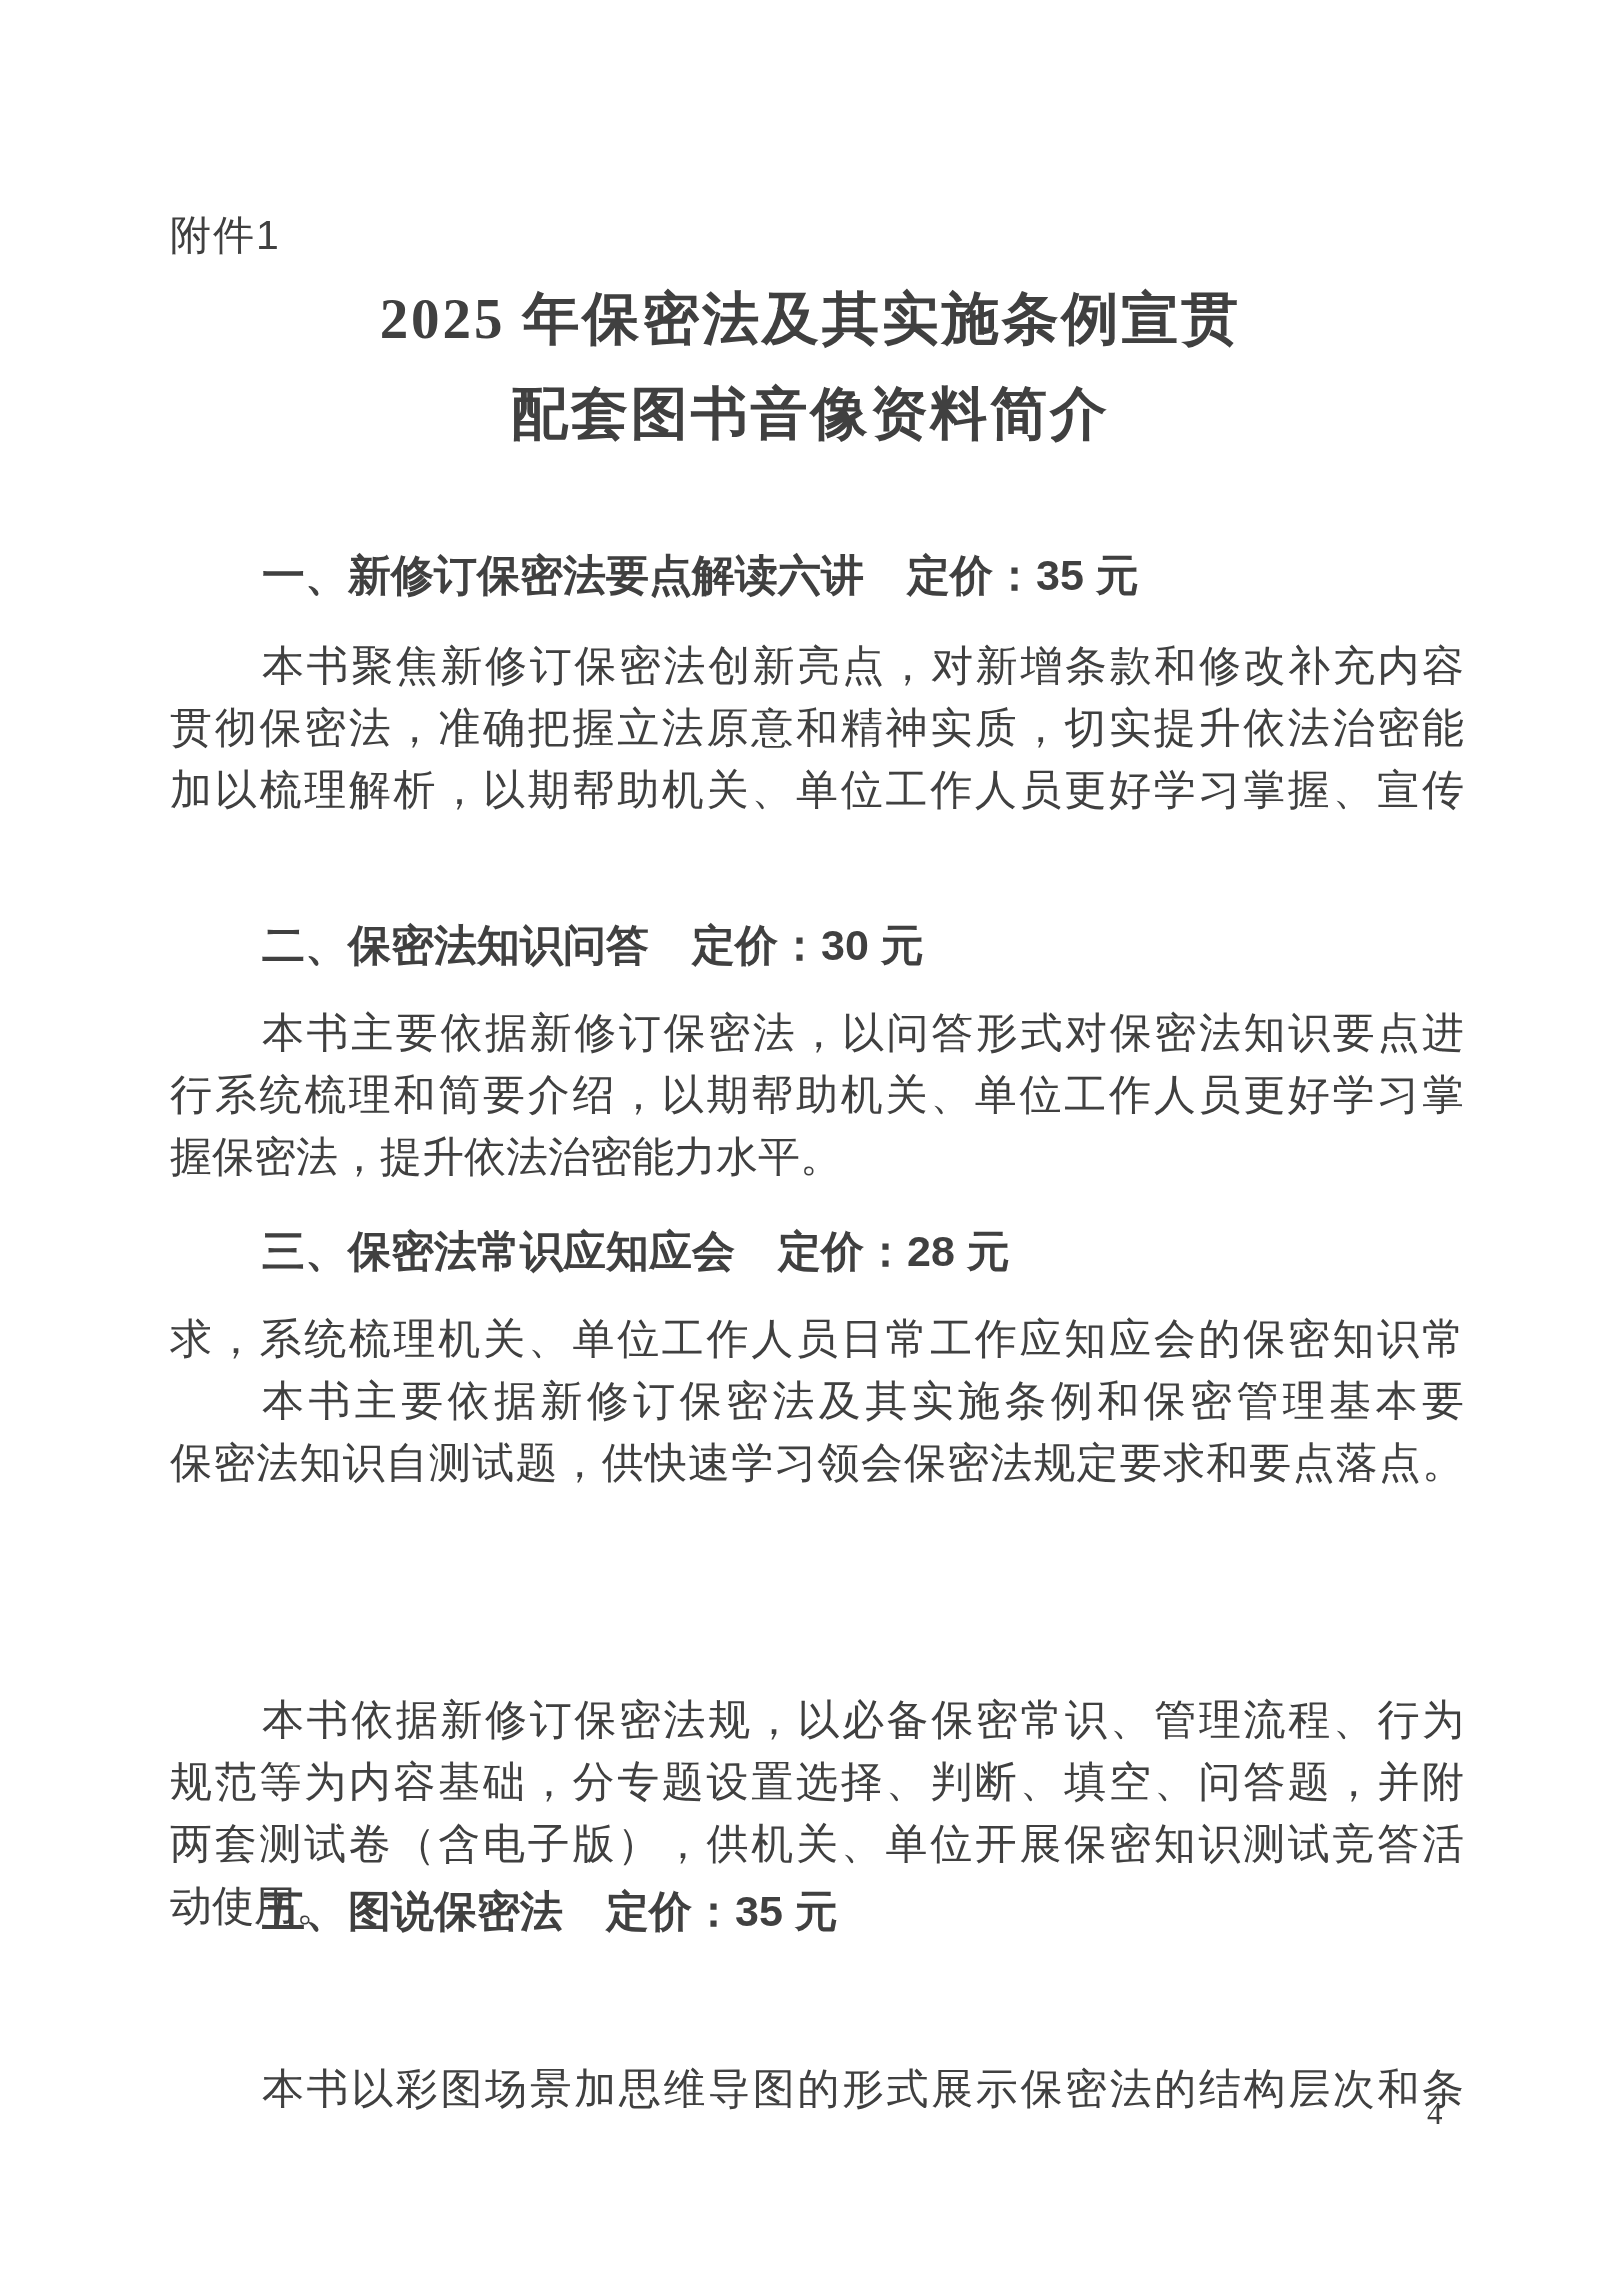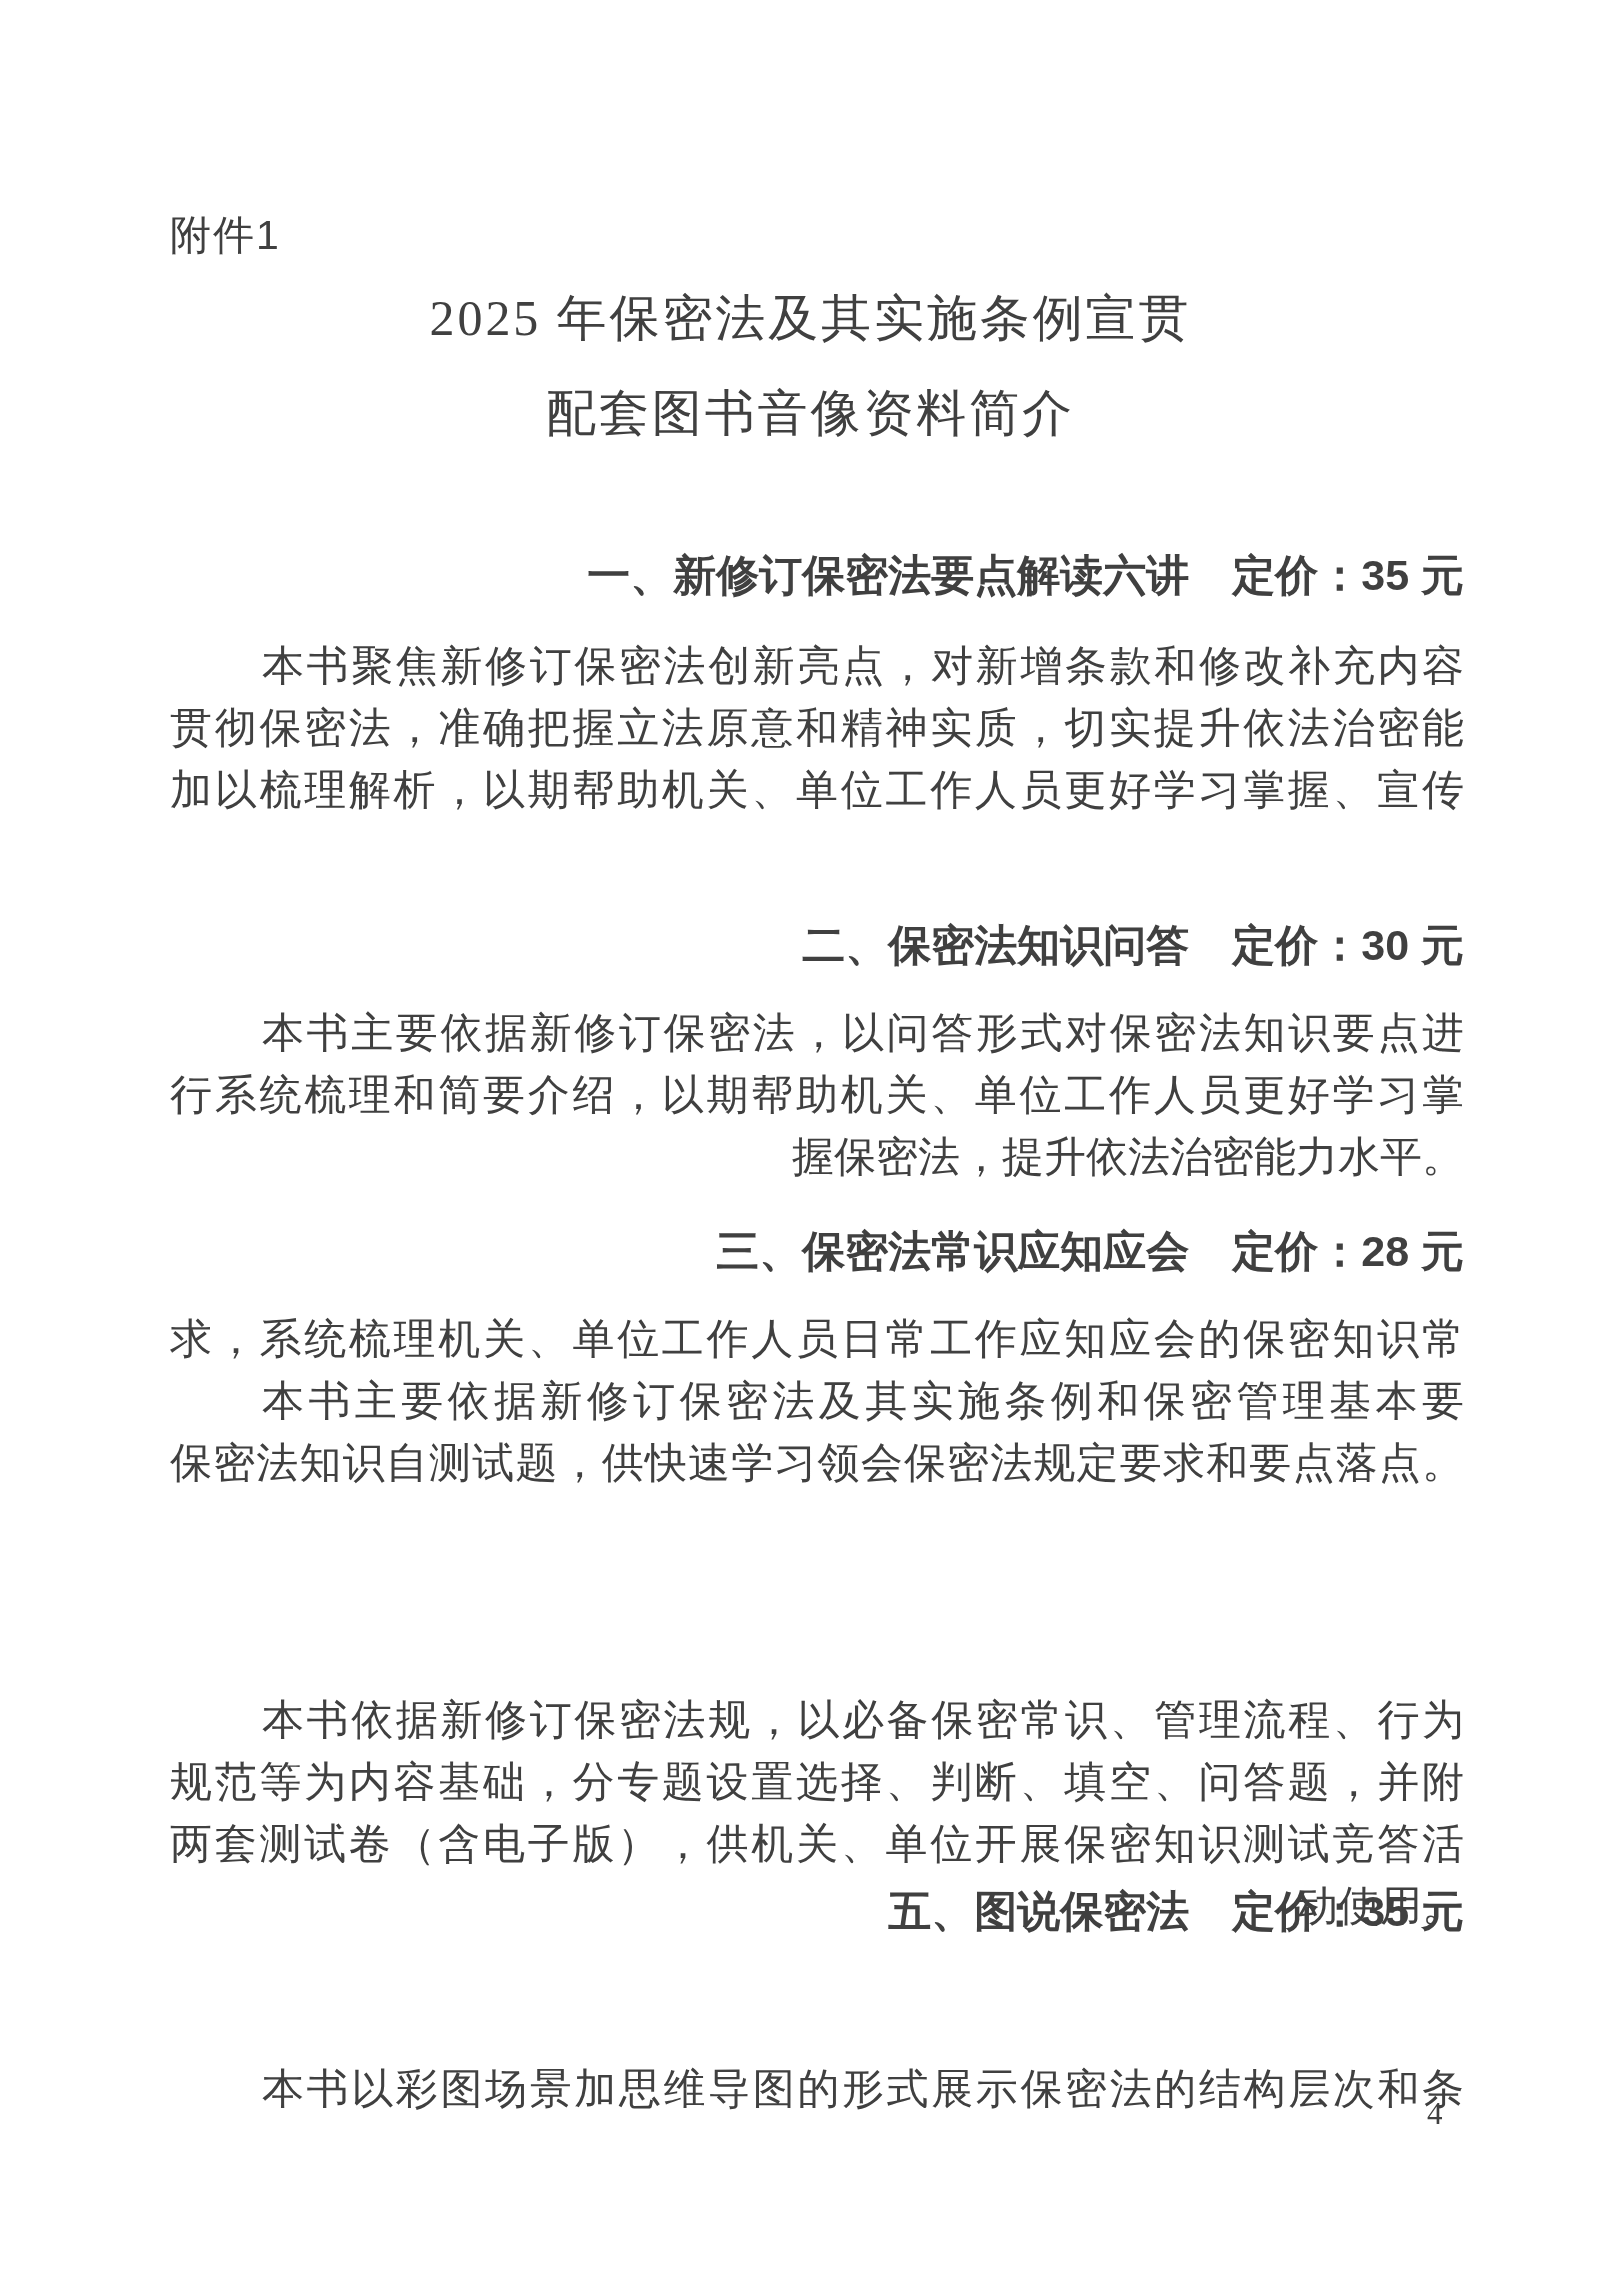--- a/index.html
+++ b/index.html
@@ -25,23 +25,23 @@
     line-height: 55px;
     font-family: "Liberation Sans", sans-serif;
     letter-spacing: 2px;
   }
   .title {
     position: absolute;
     left: 0;
     top: 271px;
     width: 1621px;
     text-align: center;
-    font-size: 50px;
+    font-size: 57px;
     line-height: 95px;
-    font-weight: normal;
+    font-weight: bold;
     font-family: "Liberation Serif", serif;
     letter-spacing: 2.9px;
   }
   .heading {
     position: absolute;
     left: 170px;
     width: 1294px;
     font-size: 43px;
     line-height: 71px;
     font-weight: bold;
@@ -50,21 +50,21 @@
   .para {
     position: absolute;
     left: 170px;
     width: 1294px;
     font-size: 42px;
     line-height: 62px;
     font-family: "Liberation Serif", serif;
   }
   .line {
     white-space: nowrap;
-    text-align: right;
+    text-align: left;
   }
   .line.fill {
     white-space: normal;
     text-align: justify;
     text-align-last: justify;
   }
   .line.indent {
     text-indent: 92px;
   }
   .page-num {

